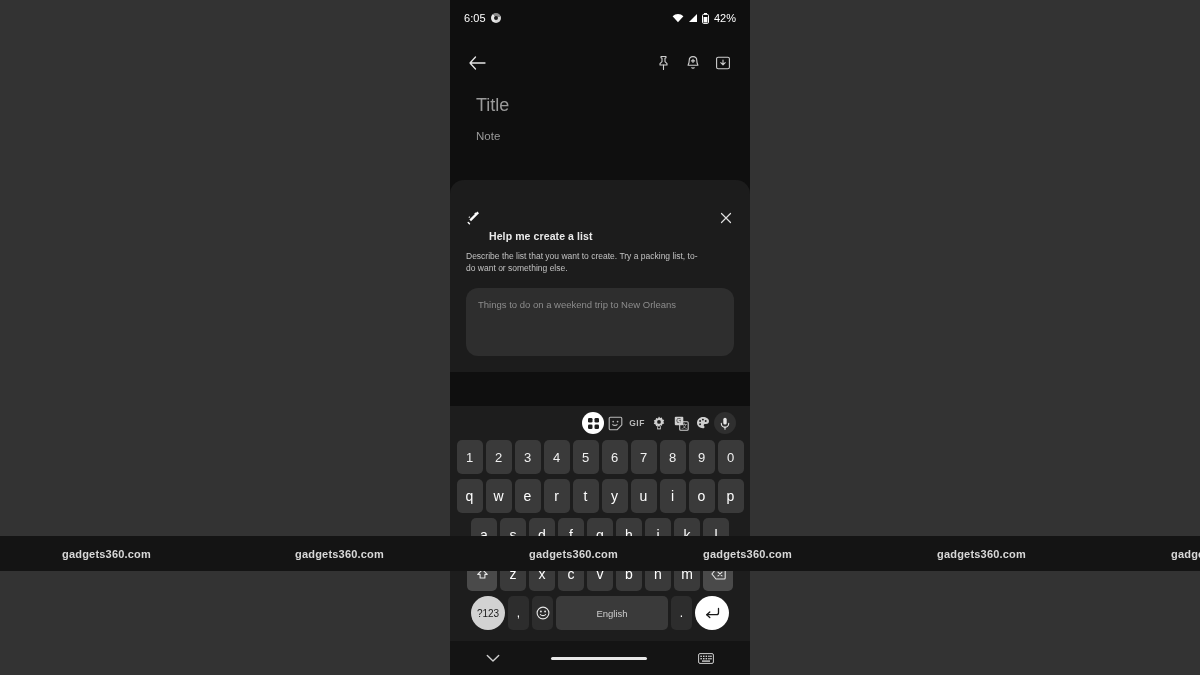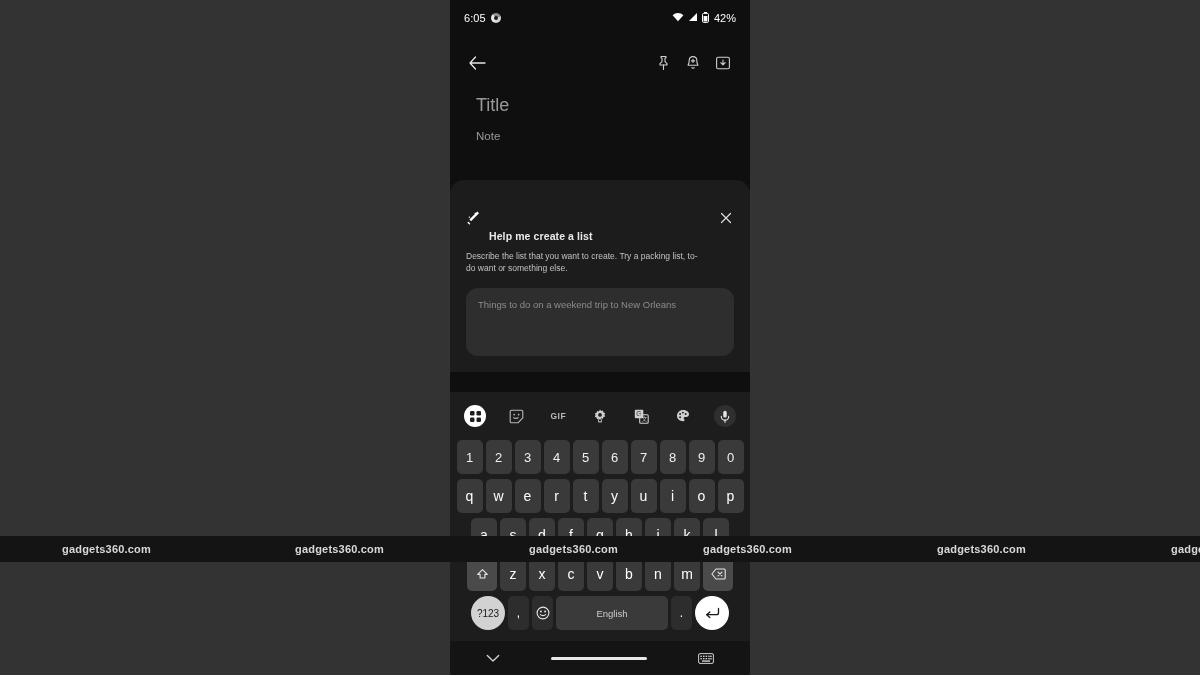--- a/index.html
+++ b/index.html
@@ -25,21 +25,21 @@
     display: flex; align-items: center; justify-content: space-between;
     padding: 0 14px;
     color: #fff;
   }
   .sb-left { display: flex; align-items: center; gap: 5px; }
   .sb-time { font-size: 11px; color: #ffffff; letter-spacing: .1px; }
   .sb-appicon { width: 10px; height: 10px; border-radius: 50%;
     background: conic-gradient(from 200deg, #e9e9e9 0deg 120deg, #8d8d8d 120deg 230deg, #d6d6d6 230deg 360deg);
     position: relative; }
   .sb-appicon::after { content:""; position:absolute; left:3px; top:3px; width:4px; height:4px; border-radius:50%; background:#1a1a1a;}
-  .sb-right { display: flex; gap: 4px; }
+  .sb-right { display: flex; align-items: center; gap: 4px; }
   .sb-batt-text { font-size: 11px; color: #fff; margin-left: 1px; }
 
   
   .toolbar {
     position: absolute; top: 44px; left: 0; width: 300px; height: 38px;
     display: flex; align-items: center; padding: 0 12px;
   }
   .tb-spacer { flex: 1; }
   .tb-btn { width: 30px; height: 30px; display: flex; align-items: center; justify-content: center; }
 
@@ -68,21 +68,21 @@
   .ai-actions { display: flex; justify-content: flex-end; margin-top: 14px; }
   .ai-create {
     background: #ffffff; color: #1a1a1a;
     font-size: 10px; font-weight: bold;
     border: none; border-radius: 18px;
     padding: 8px 20px; cursor: pointer;
   }
 
   
   .kb { position: absolute; left: 0; bottom: 34px; width: 300px; background: #1d1d1d; padding-bottom: 6px; }
-  .kb-tools { height: 48px; display: flex; align-items: center; justify-content: space-between; padding: 0 14px; }
+  .kb-tools { height: 34px; display: flex; align-items: center; justify-content: flex-end; padding: 0 14px; }
   .kb-tool { width: 22px; height: 22px; display: flex; align-items: center; justify-content: center; border-radius: 50%; }
   .kb-tool.active { background: #ffffff; }
   .kb-tool.mic { background: #2f2f2f; }
   .kb-row { display: flex; justify-content: center; gap: 3px; margin-bottom: 5px; padding: 0 3px; }
   .key {
     background: #3a3a3a; border-radius: 5px;
     height: 34px; width: 26px;
     display: flex; align-items: center; justify-content: center;
     color: #ffffff; font-size: 14px;
   }
@@ -95,21 +95,21 @@
   .key.round-white { width: 34px; height: 34px; border-radius: 50%; background: #ffffff; color: #1a1a1a; }
   .kb-row.r3 { padding: 0 16px; }
 
   
   .navbar { position: absolute; left: 0; bottom: 0; width: 300px; height: 34px;
     display: flex; align-items: center; justify-content: space-between; padding: 0 36px; background: #141414; }
   .nav-pill { width: 96px; height: 3px; border-radius: 2px; background: #e8e8e8; }
 
   
   #wm-band {
-    position: absolute; left: 0; top: 536px; width: 1200px; height: 26px;
+    position: absolute; left: 0; top: 536px; width: 1200px; height: 35px;
     background: #141414;
     display: flex; align-items: center;
     overflow: hidden;
     pointer-events: none;
   }
   .wm {
     position: absolute;
     font-size: 11px; font-weight: bold; color: #d8d8d8;
     letter-spacing: .2px; white-space: nowrap;
   }

